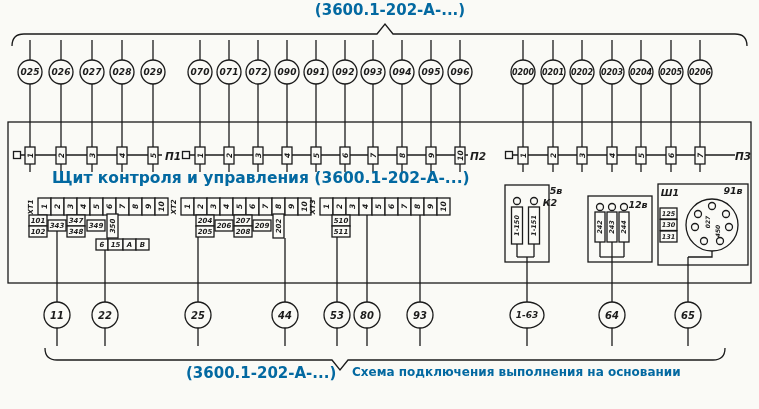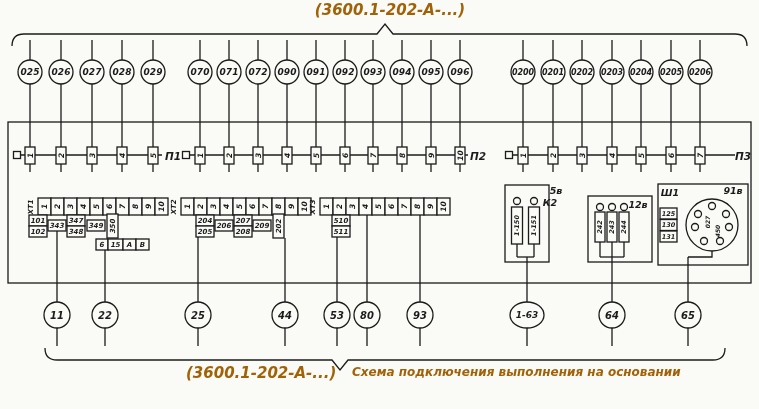--- a/index.html
+++ b/index.html
@@ -1,21 +1,21 @@
 <!DOCTYPE html>
 <html><head>
 <meta charset="utf-8">
 <style>
   *{margin:0;padding:0;box-sizing:border-box}
   html,body{background:#e9e9e5}
   .canvas{position:relative;width:759px;height:409px;background:#fafaf6;overflow:hidden;
           font-family:"DejaVu Sans",sans-serif;color:#1b1b1b}
   svg{position:absolute;left:0;top:0}
   svg text{font-family:"DejaVu Sans",sans-serif;font-style:italic;font-weight:bold;fill:#1b1b1b}
-  .lbl{position:absolute;font-style:italic;font-weight:bold;white-space:nowrap;color:#a16207}
+  .lbl{position:absolute;font-weight:bold;white-space:nowrap;color:#0369a1}
   .top-label{left:300px;top:1px;width:180px;text-align:center;font-size:15px}
   .panel-title{left:52px;top:169px;font-size:15.5px}
   .bottom-label{left:186px;top:364px;font-size:15px}
   .note1{left:352px;top:365px;font-size:12px}
   .note2{left:398px;top:383px;font-size:14.5px}
 </style>
 </head>
 <body>
 
 <div class="canvas">
@@ -339,15 +339,16 @@
       <ellipse cx="527" cy="315" rx="17" ry="13" stroke="#1b1b1b" stroke-width="1.3" fill="#fafaf6"></ellipse>
       <text font-size="9" text-anchor="middle" dominant-baseline="central" transform="translate(527 315)">1-63</text>
       <line x1="612" y1="257" x2="612" y2="346" stroke="#1b1b1b" stroke-width="1.3"></line>
       <circle cx="612" cy="315" r="13" stroke="#1b1b1b" stroke-width="1.3" fill="#fafaf6"></circle>
       <text font-size="10" text-anchor="middle" dominant-baseline="central" transform="translate(612 315)">64</text>
       <line x1="688" y1="257" x2="688" y2="346" stroke="#1b1b1b" stroke-width="1.3"></line>
       <circle cx="688" cy="315" r="13" stroke="#1b1b1b" stroke-width="1.3" fill="#fafaf6"></circle>
       <text font-size="10" text-anchor="middle" dominant-baseline="central" transform="translate(688 315)">65</text>
     </svg>
   <div class="lbl top-label">(3600.1-202-А-...)</div>
+  <div class="lbl panel-title">Щит контроля и управления  (3600.1-202-А-...)</div>
   <div class="lbl bottom-label">(3600.1-202-А-...)</div>
   <div class="lbl note1">Схема подключения выполнения на основании</div>
 </div>
 
 </body></html>

